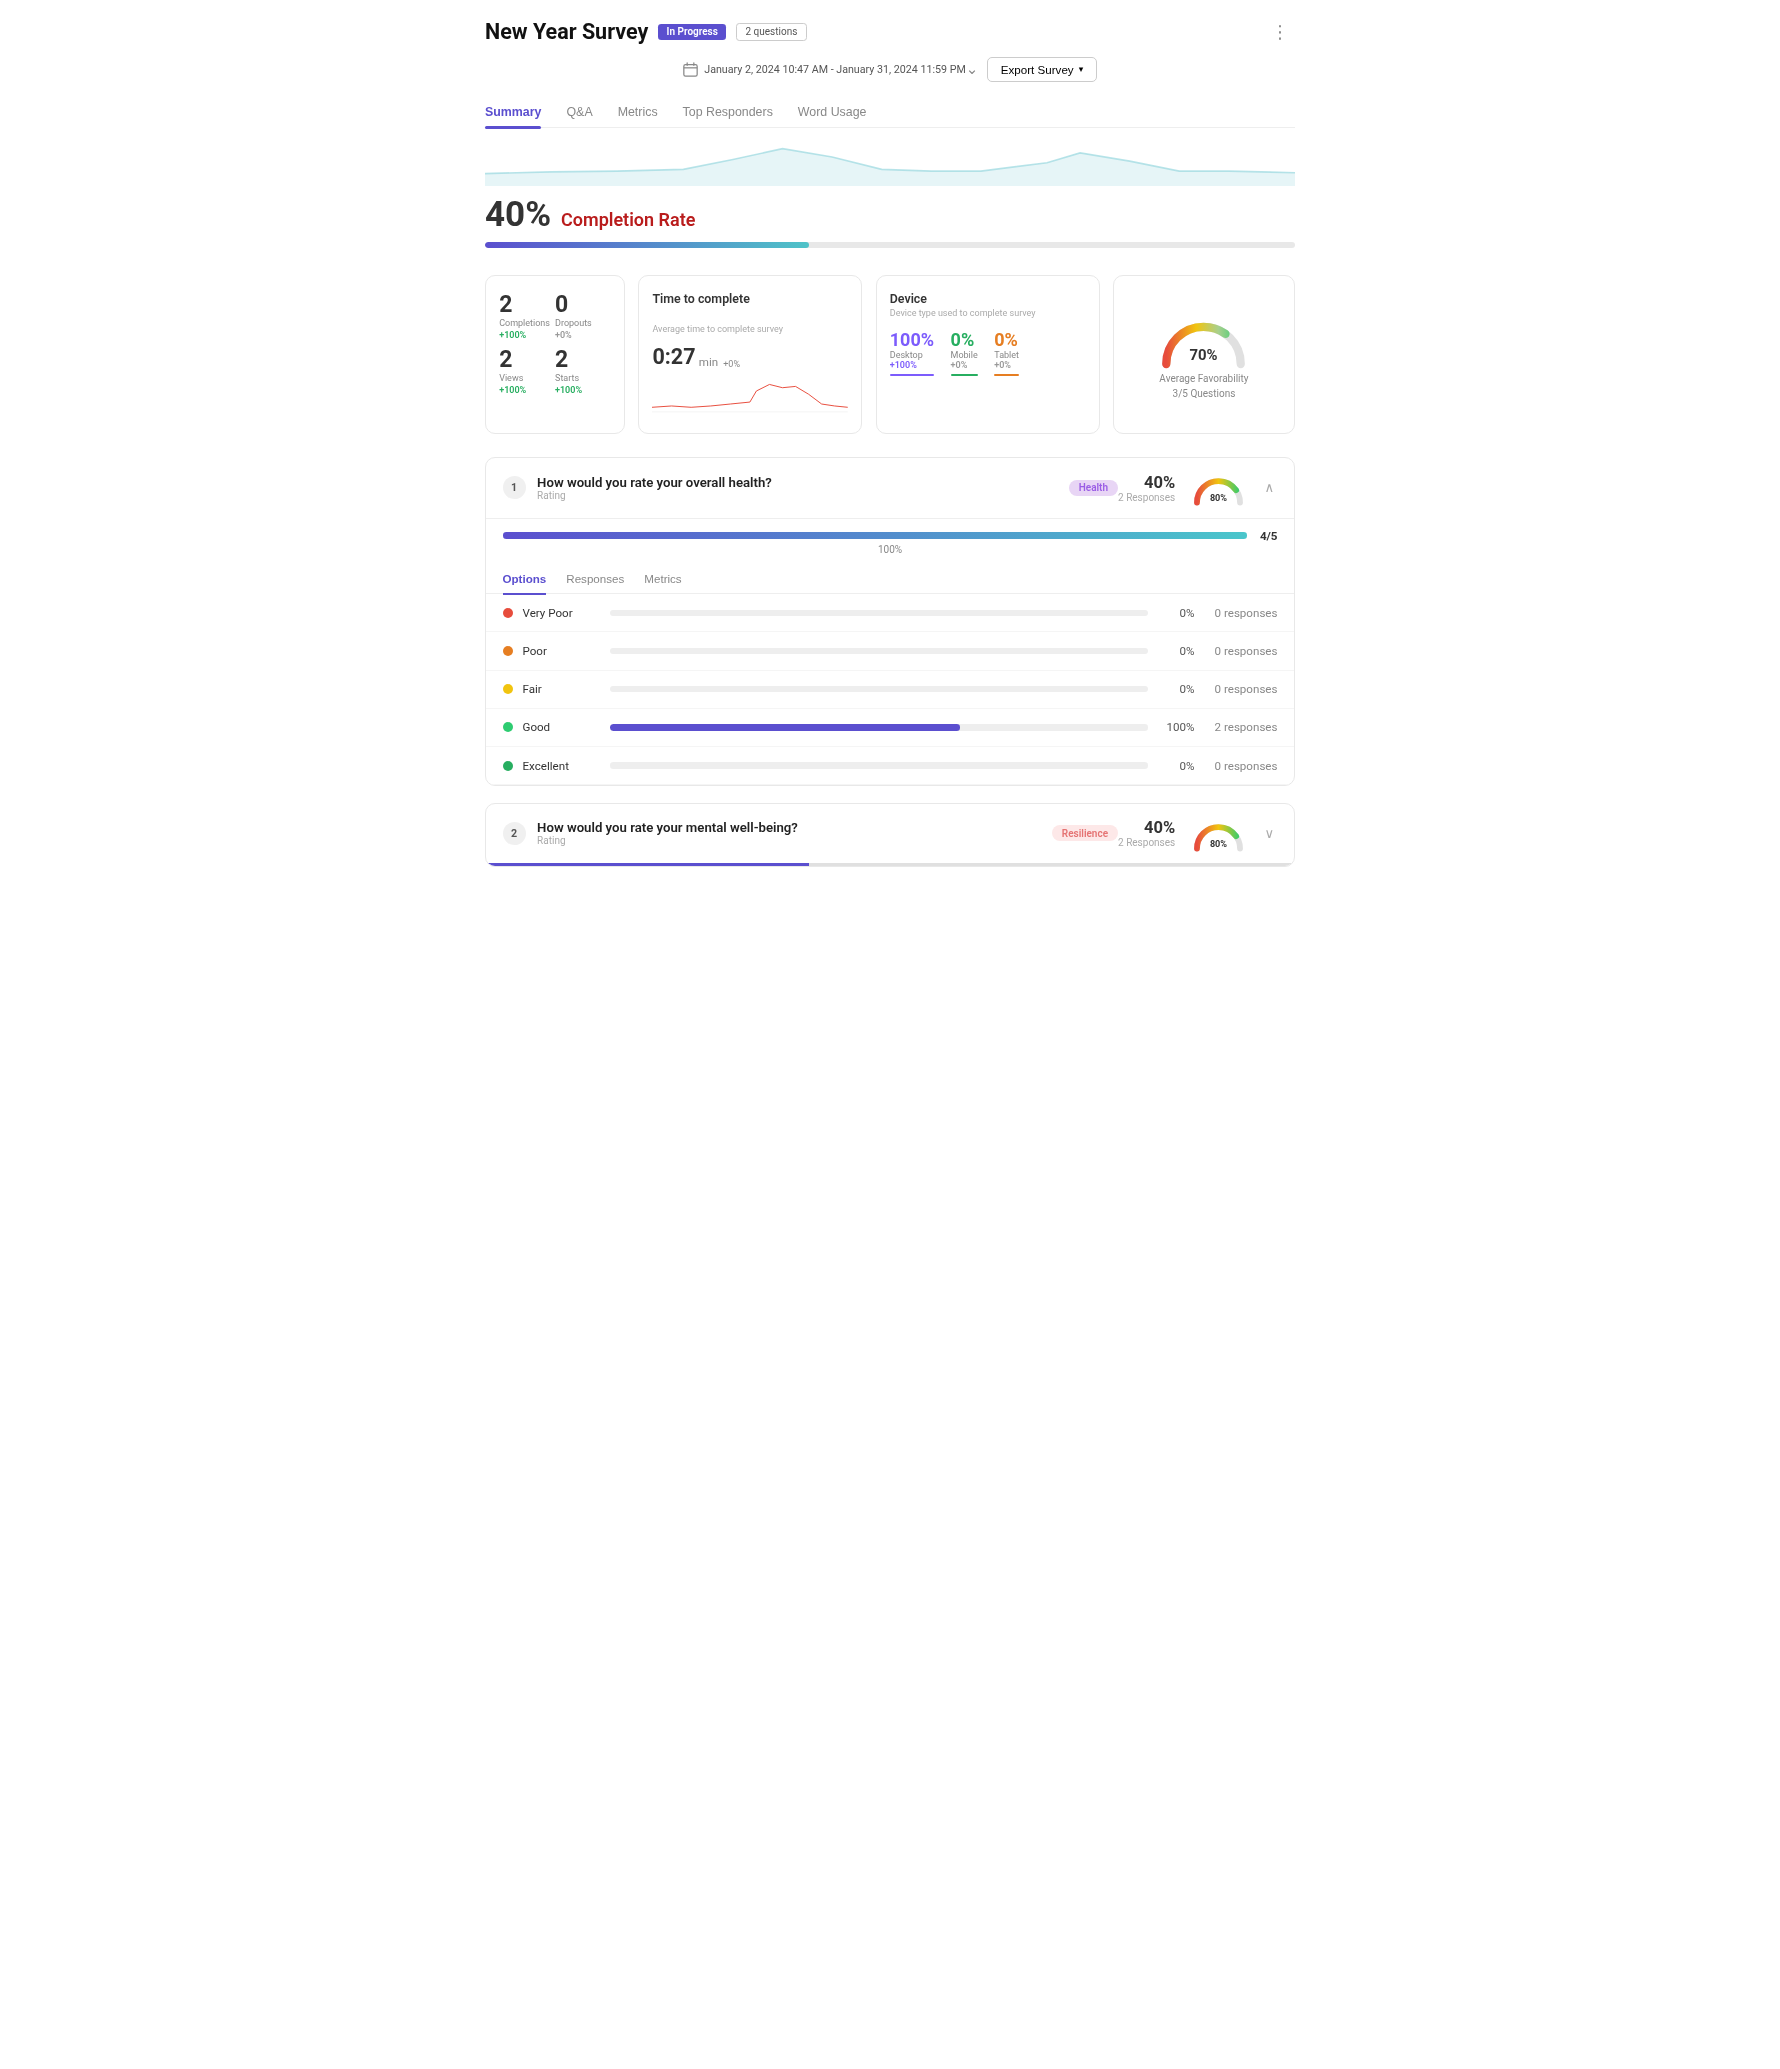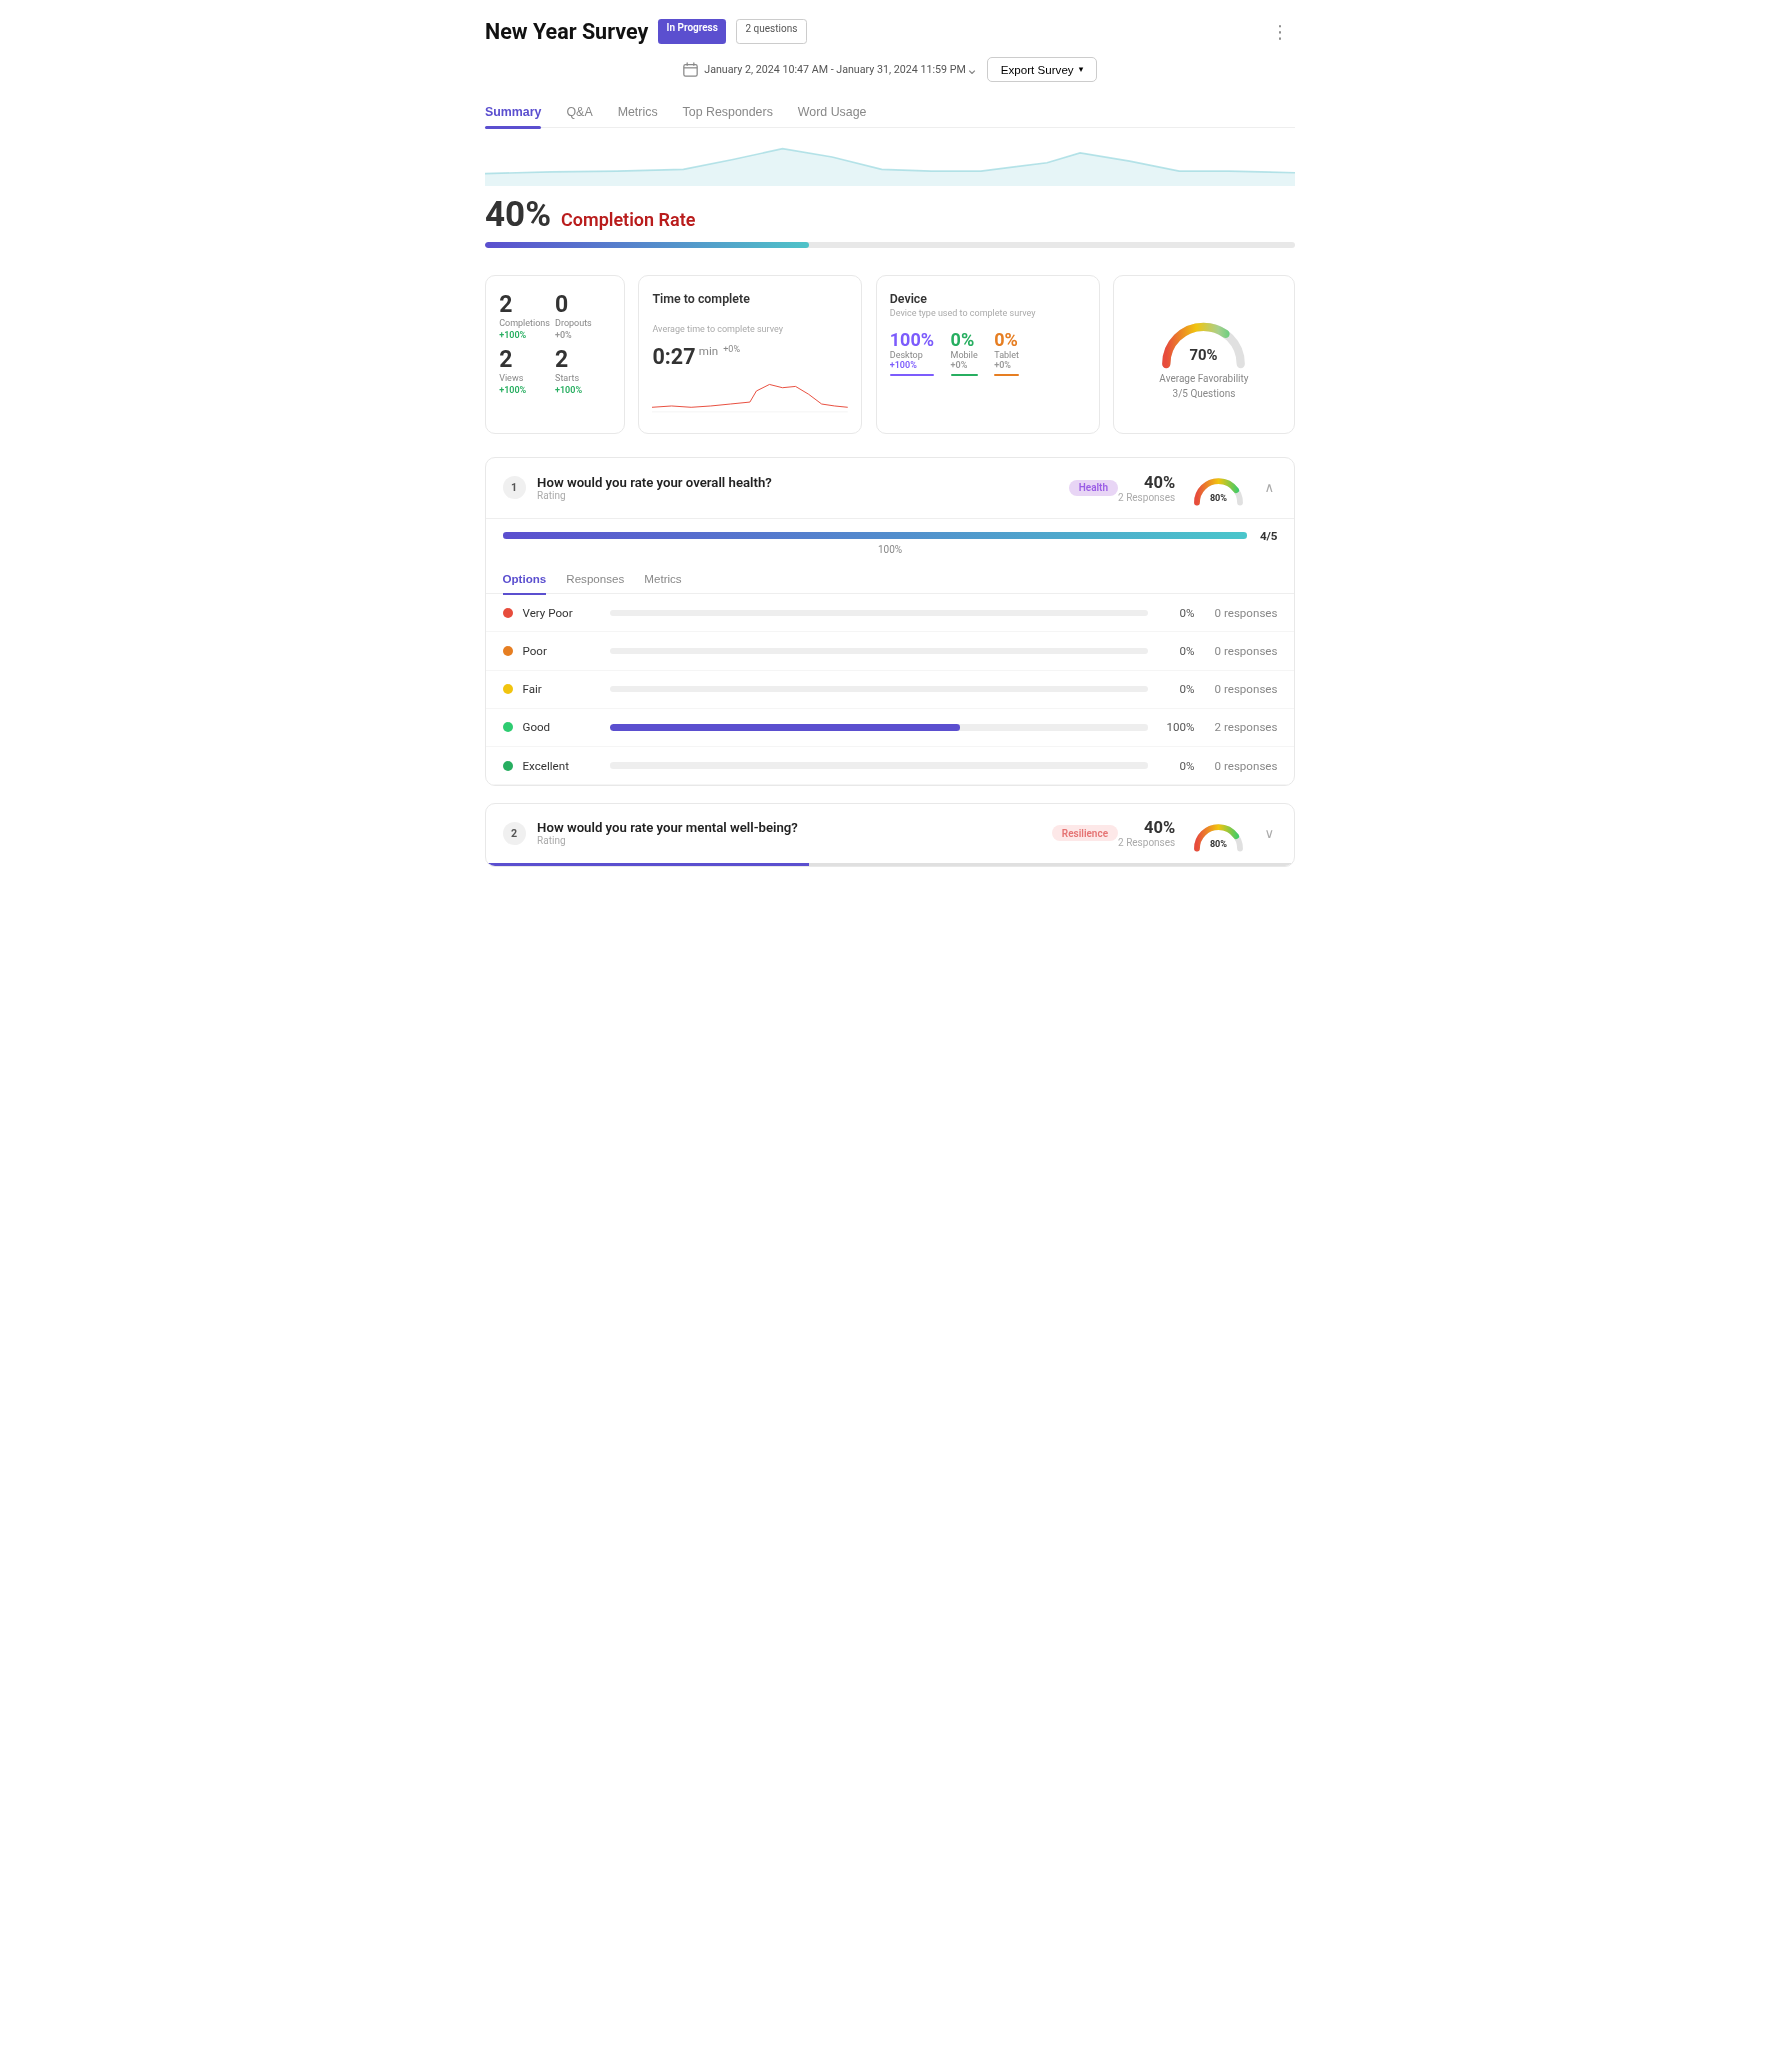--- a/index.html
+++ b/index.html
@@ -16,20 +16,21 @@
     }
     
     .header-row {
       display: flex;
       align-items: center;
       justify-content: space-between;
       margin-bottom: 10px;
     }
     .header-left {
       display: flex;
+      align-items: center;
       gap: 10px;
     }
     .survey-title {
       font-size: 21.5px;
       font-weight: 700;
       color: #111;
     }
     .badge-in-progress {
       background: #5b4fcf;
       color: #fff;
@@ -574,21 +575,21 @@
           <span class="stat-number">2</span>
           <span class="stat-sublabel">Starts</span>
           <span class="stat-change-green">+100%</span>
         </div>
       </div>
     </div>
 
     <div class="stat-card">
       <div class="ttc-title">Time to complete</div>
       <div class="ttc-subtitle">Average time to complete survey</div>
-      <div style="display:flex;align-items:flex-start;">
+      <div style="display:flex;align-items:flex-end;">
         <span class="ttc-value">0:27</span>
         <span class="ttc-min">min</span>
         <span class="ttc-change">+0%</span>
       </div>
       <div class="mini-chart">
         <svg width="100%" height="41" viewBox="0 0 300 50">
           <polyline points="0,40 30,38 60,40 90,38 120,35 150,32 160,15 180,5 200,10 220,8 240,20 260,35 280,38 300,40" fill="none" stroke="#e74c3c" stroke-width="1.5"></polyline>
           <line x1="0" y1="47" x2="300" y2="47" stroke="#eee" stroke-width="1"></line>
         </svg>
       </div>

